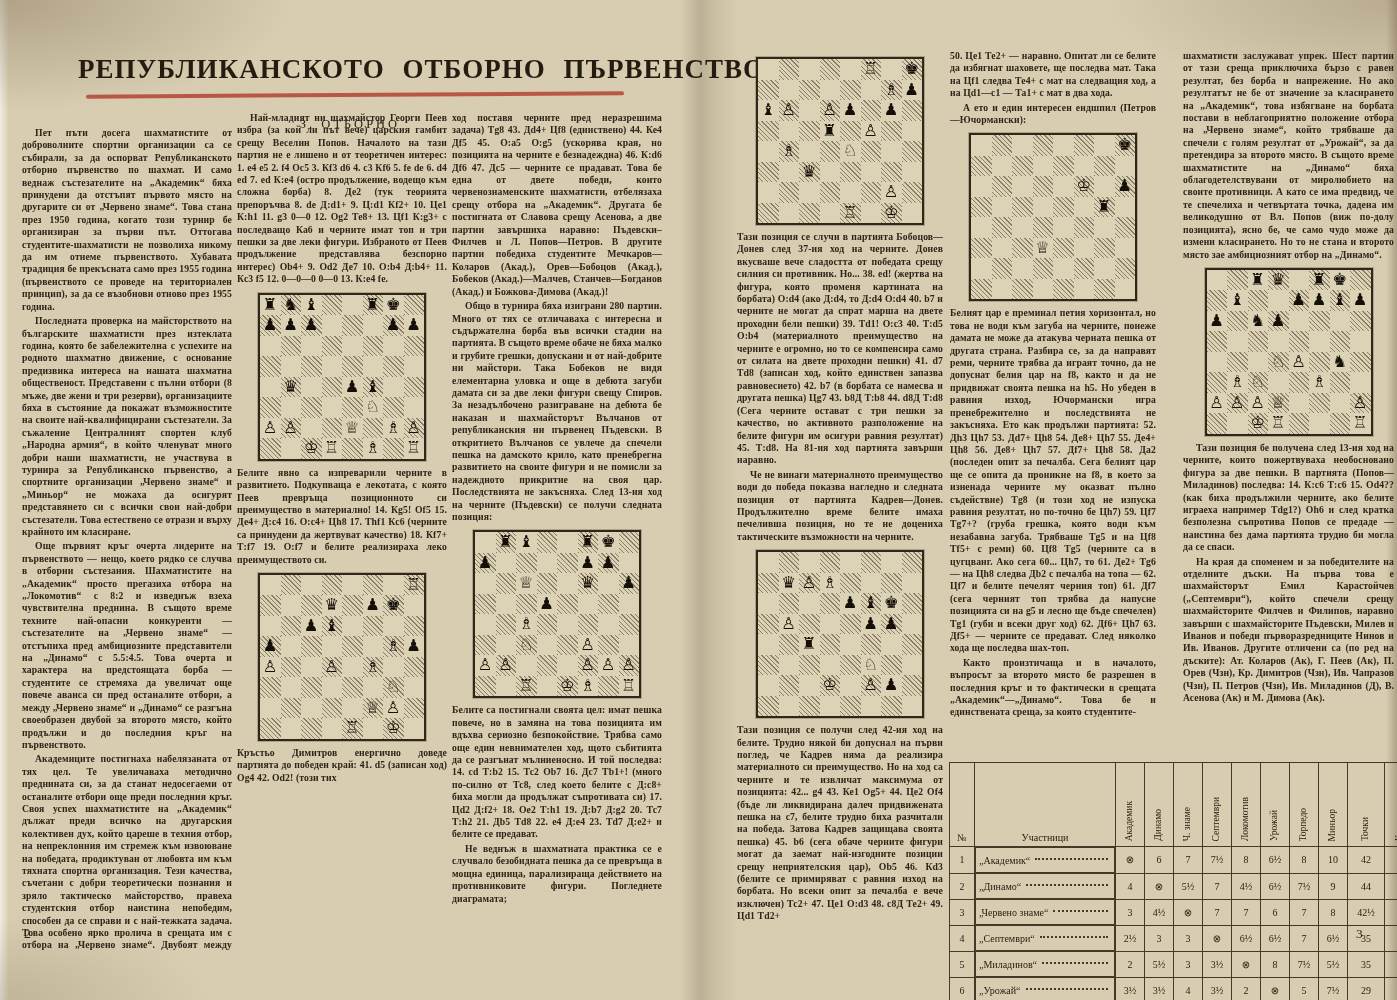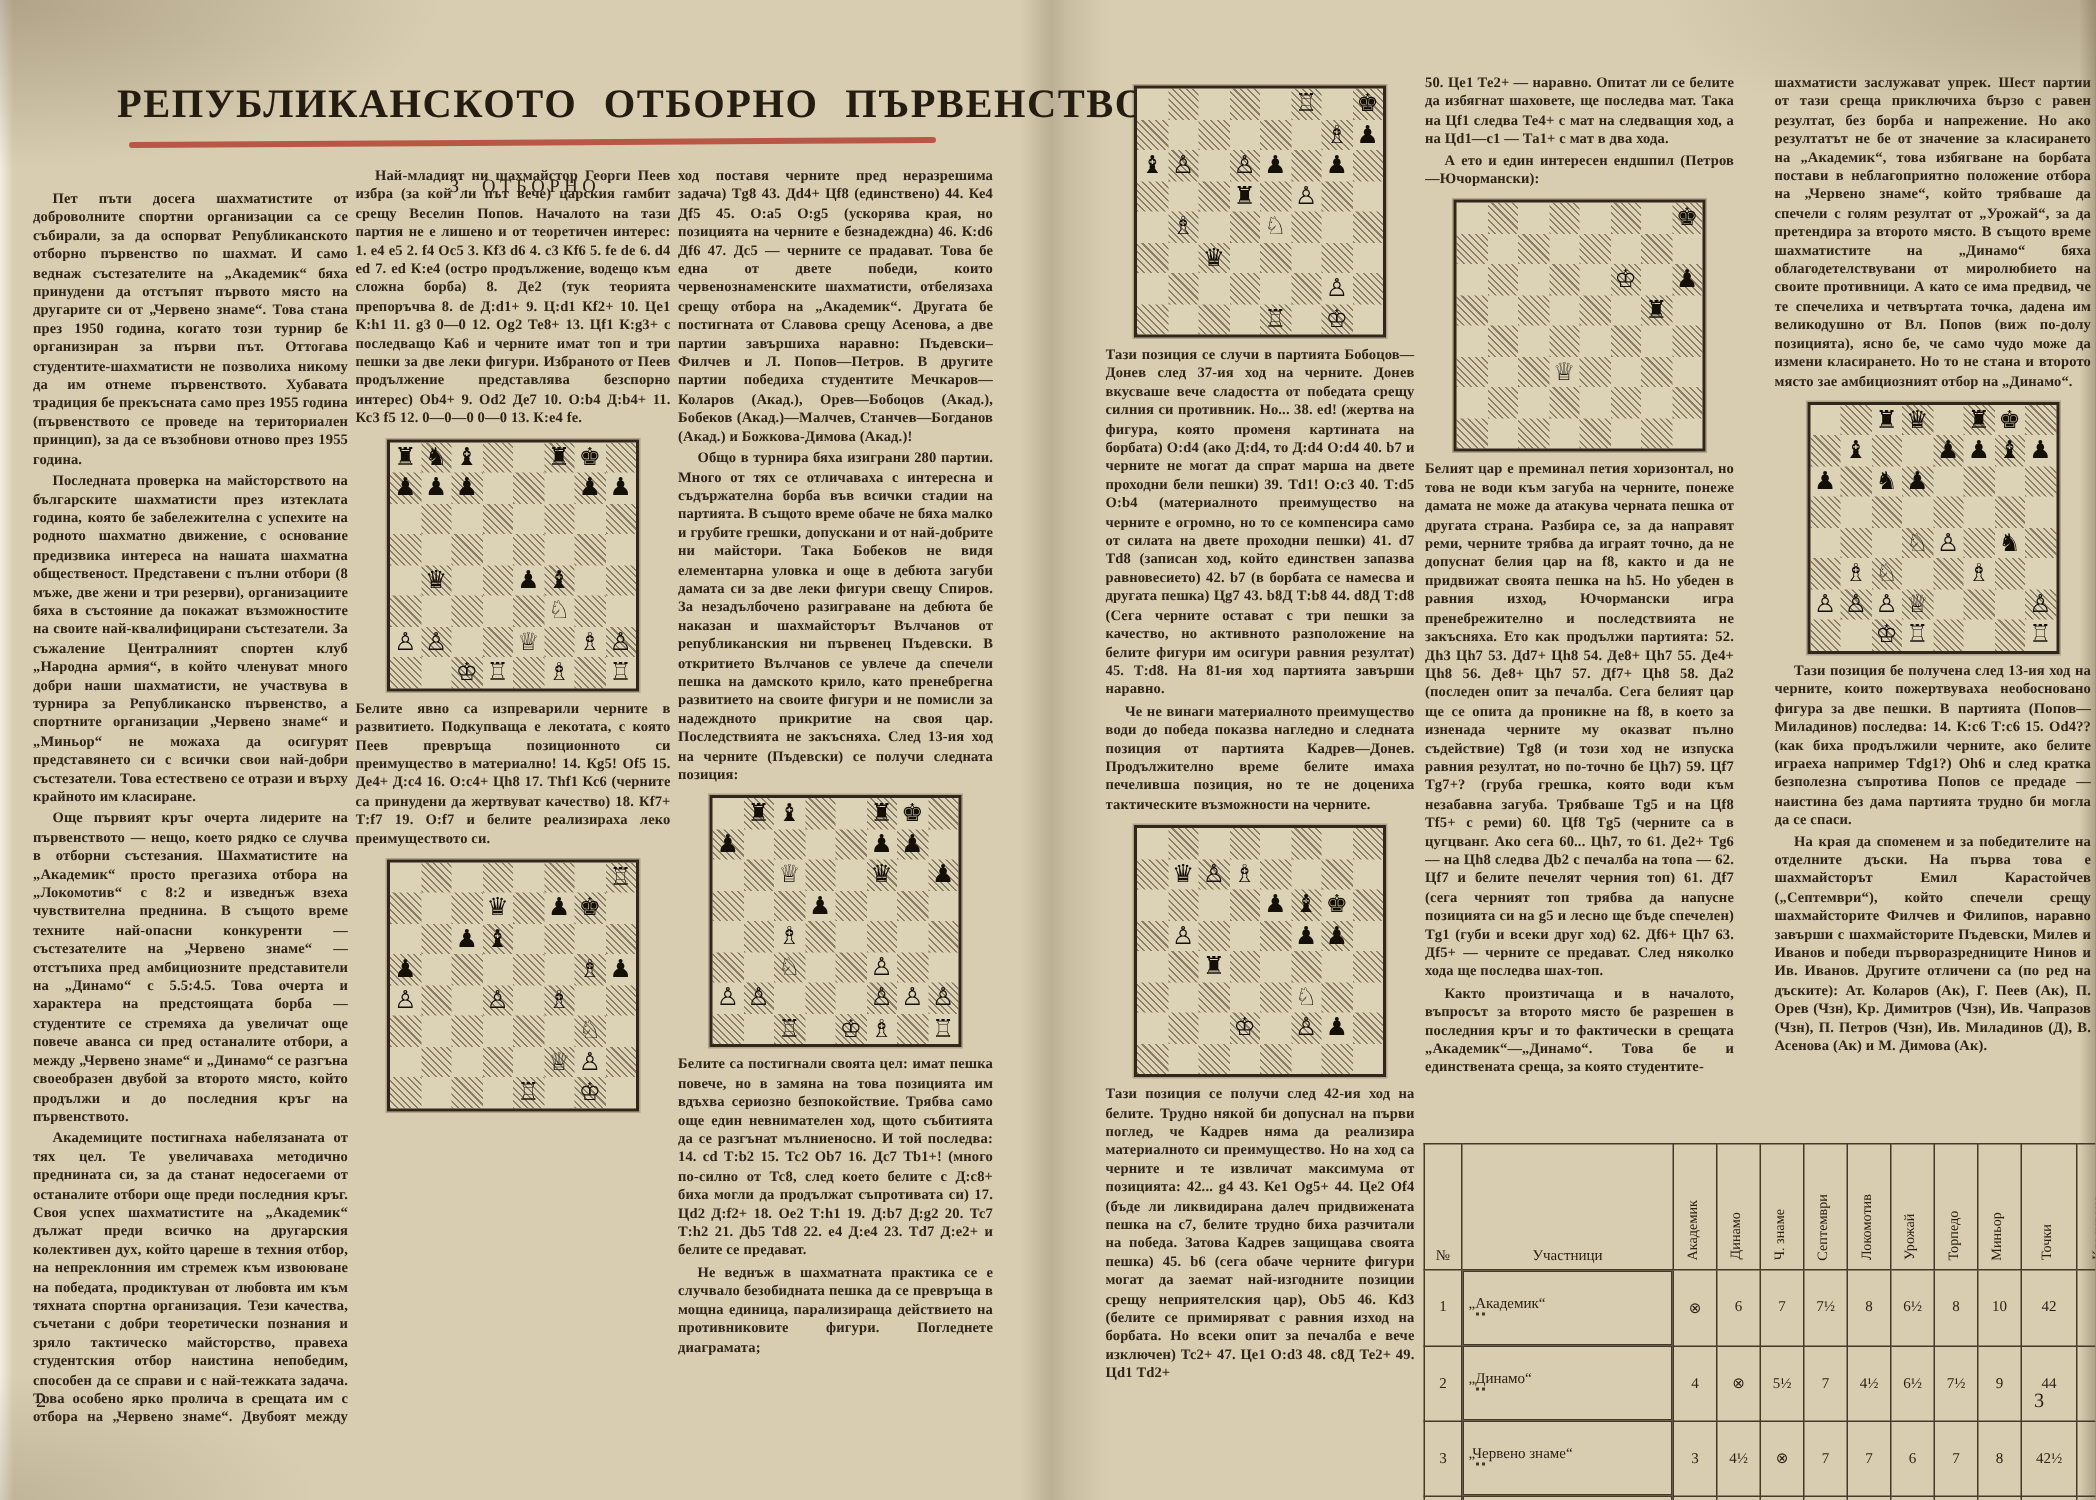--- a/index.html
+++ b/index.html
@@ -51,21 +51,21 @@
     position:absolute;left:949px;top:762px;width:430px;background:rgba(216,205,177,.96);
   }
   table.results{border-collapse:collapse;width:100%;table-layout:fixed;}
   table.results th, table.results td{
     border:1px solid #453a28;font-size:10px;text-align:center;
     padding:0 1px;height:16px;color:#2a2113;font-family:"Liberation Serif",serif;
   }
   table.results thead th{height:80px;vertical-align:bottom;padding-bottom:3px;}
   .vert{writing-mode:vertical-rl;transform:rotate(180deg);display:inline-block;
     font-size:9.5px;white-space:nowrap;line-height:1;margin:0 auto;font-weight:normal;}
-  .namecell{display:flex;align-items:flex-start;padding:16px 3px !important;flex-direction:column;}
+  .namecell{display:flex;align-items:center;padding:4px 3px !important;}
   .nm{white-space:nowrap;font-size:10px;}
   .leader{flex:1;margin:0 3px 3px 5px;border-bottom:2px dotted #473b27;height:1px;min-width:6px;}
   .pagenum{position:absolute;font-size:13.5px;color:#2a2115;}
   .pagenum.left{left:24px;top:926px;}
   .pagenum.right{left:1356px;top:926px;}
   .colhead{font-weight:normal;}
 </style>
 </head>
 <body>
 
@@ -288,20 +288,21 @@
         <div class="sq light"></div>
         <div class="sq dark">
           <span class="pc">♖</span>
         </div>
         <div class="sq light"></div>
         <div class="sq dark">
           <span class="pc">♔</span>
         </div>
         <div class="sq light"></div>
       </div>
+      <p class="para noindent">Кръстьо Димитров енергично доведе партията до победен край: 41. d5 (записан ход) Оg4 42. Оd2! (този тих</p>
     </div>
   <div class="col" style="left:452px;top:112px;width:210px;height:850px;">
       <p class="para noindent">ход поставя черните пред неразрешима задача) Тg8 43. Дd4+ Цf8 (единствено) 44. Ке4 Дf5 45. О:а5 О:g5 (ускорява края, но позицията на черните е безнадеждна) 46. К:d6 Дf6 47. Дс5 — черните се прадават. Това бе една от двете победи, които червенознаменските шахматисти, отбелязаха срещу отбора на „Академик“. Другата бе постигната от Славова срещу Асенова, а две партии завършиха наравно: Пъдевски–Филчев и Л. Попов—Петров. В другите партии победиха студентите Мечкаров—Коларов (Акад.), Орев—Бобоцов (Акад.), Бобеков (Акад.)—Малчев, Станчев—Богданов (Акад.) и Божкова-Димова (Акад.)!</p>
       <p class="para">Общо в турнира бяха изиграни 280 партии. Много от тях се отличаваха с интересна и съдържателна борба във всички стадии на партията. В същото време обаче не бяха малко и грубите грешки, допускани и от най-добрите ни майстори. Така Бобеков не видя елементарна уловка и още в дебюта загуби дамата си за две леки фигури свещу Спиров. За незадълбочено разиграване на дебюта бе наказан и шахмайсторът Вълчанов от републиканския ни първенец Пъдевски. В откритието Вълчанов се увлече да спечели пешка на дамското крило, като пренебрегна развитието на своите фигури и не помисли за надеждното прикритие на своя цар. Последствията не закъсняха. След 13-ия ход на черните (Пъдевски) се получи следната позиция:</p>
       <div class="board">
         <div class="sq light"></div>
         <div class="sq dark">
           <span class="pc">♜</span>
         </div>
         <div class="sq light">

